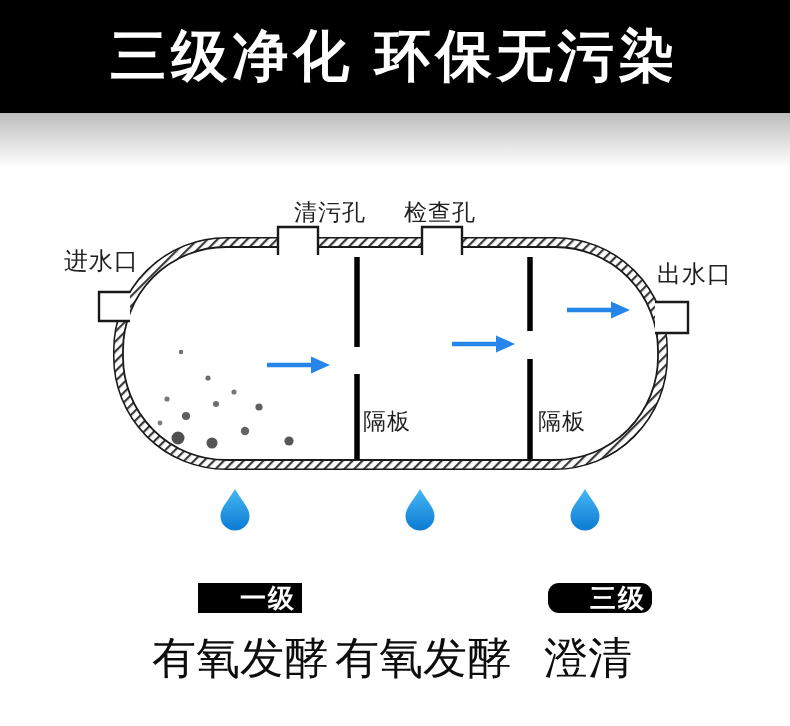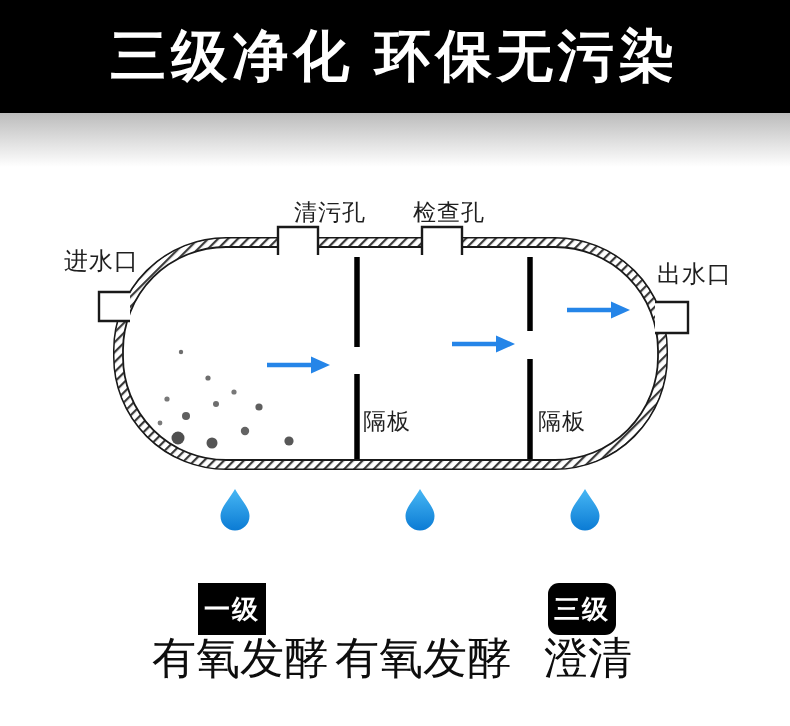--- a/index.html
+++ b/index.html
@@ -21,24 +21,24 @@
     background:linear-gradient(to bottom, #bcbcbc, #ffffff);
     z-index:1;
   }
   .diagram-svg { position:absolute; top:0; left:0; z-index:1; }
   .lbl {
     position:absolute; z-index:2; font-size:23px; color:#1f1f1f;
     letter-spacing:1px; white-space:nowrap;
   }
   .lbl.port { font-size:24px; }
   .stage-badge {
-    position:absolute; top:583px; width:68px; height:52px;
+    position:absolute; top:583px; width:68px; height:30px;
     background:#000000; color:#ffffff; font-size:26px; font-weight:bold;
     display:flex; align-items:center; justify-content:center;
-    letter-spacing:2px; z-index:2;
+    letter-spacing:2px; z-index:2;padding-left:36px;
   }
   .stage-desc {
     position:absolute; top:629px; width:170px; text-align:center;
     font-size:44px; color:#0d0d0d; z-index:2; white-space:nowrap;
   }
 </style>
 </head>
 <body>
 
 <div class="page">
@@ -108,21 +108,21 @@
     </g>
 
     <g fill="url(#dropGrad)">
       <path transform="translate(235,487)" d="M0,2 C5.5,12 14.5,20.5 14.5,29 A14.5,14.6 0 1,1 -14.5,29 C-14.5,20.5 -5.5,12 0,2 Z"></path>
       <path transform="translate(420,487)" d="M0,2 C5.5,12 14.5,20.5 14.5,29 A14.5,14.6 0 1,1 -14.5,29 C-14.5,20.5 -5.5,12 0,2 Z"></path>
       <path transform="translate(585,487)" d="M0,2 C5.5,12 14.5,20.5 14.5,29 A14.5,14.6 0 1,1 -14.5,29 C-14.5,20.5 -5.5,12 0,2 Z"></path>
     </g>
   </svg>
 
   <div class="lbl" style="left:262px; top:197px;margin-left:32px;">清污孔</div>
-  <div class="lbl" style="left:413px; top:197px;">检查孔</div>
+  <div class="lbl" style="left:404px; top:197px;">检查孔</div>
   <div class="lbl port" style="left:657px; top:258px;">出水口</div>
   <div class="lbl port" style="left:64px; top:245px;">进水口</div>
   <div class="lbl" style="left:363px; top:406px;">隔板</div>
   <div class="lbl" style="left:538px; top:406px;">隔板</div>
 
   <div class="stage-badge" style="left:198px;">一级</div>
   <div class="stage-badge" style="left:548px;border-radius:11px;">三级</div>
 
   <div class="stage-desc" style="left:152px;">有氧发酵</div>
   <div class="stage-desc" style="left:335px;">有氧发酵</div>

